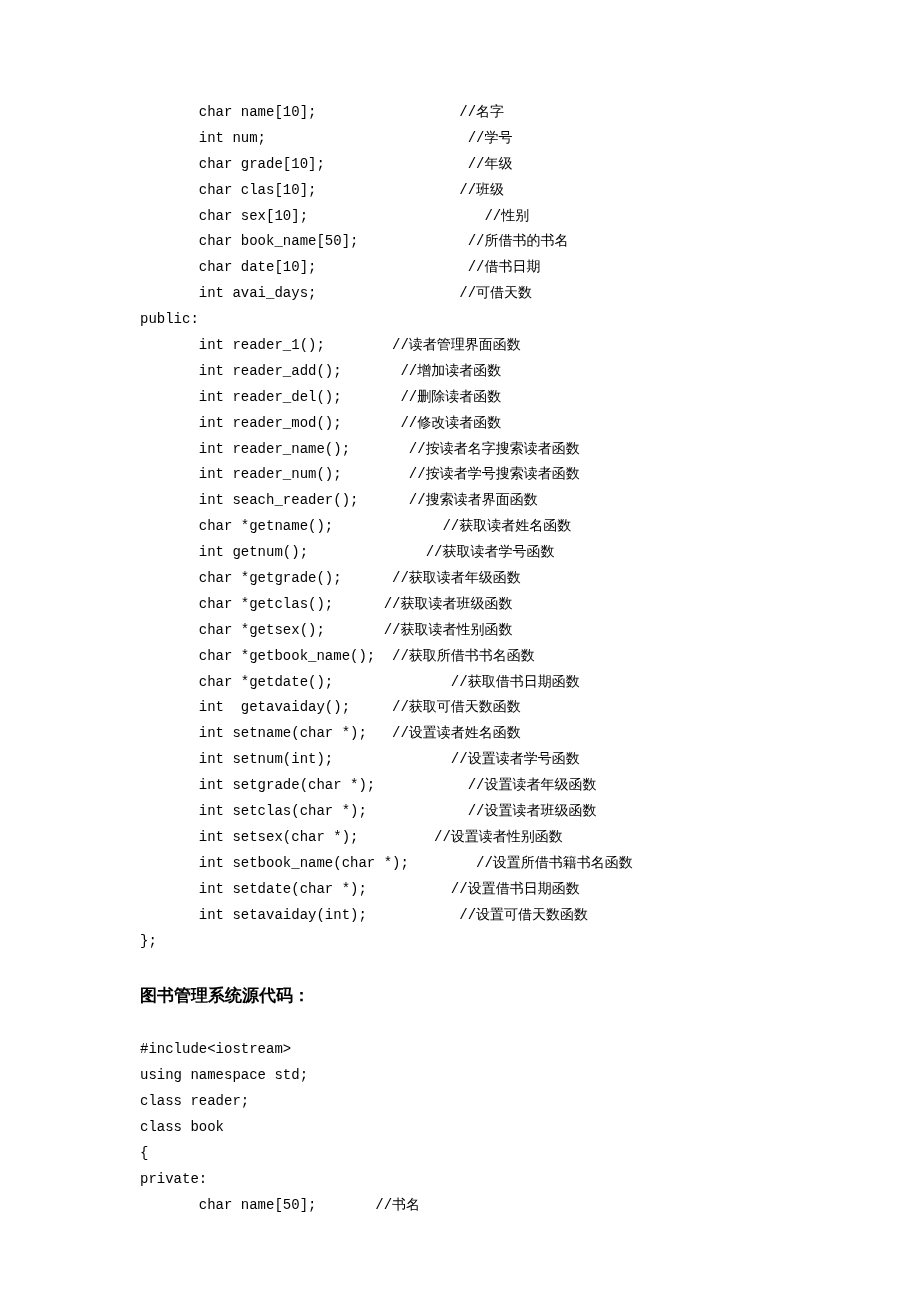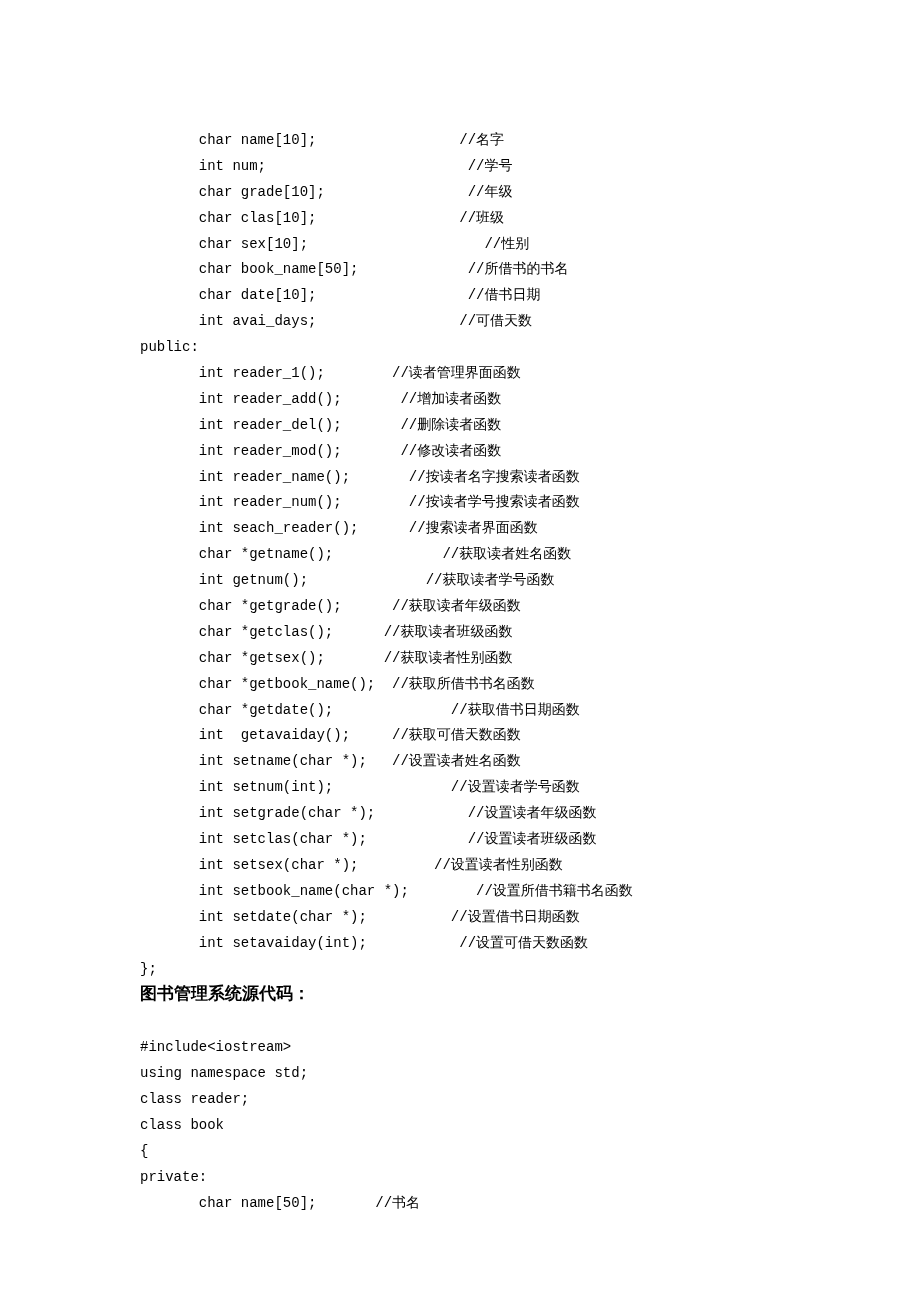--- a/index.html
+++ b/index.html
@@ -8,27 +8,27 @@
     padding: 100px 140px 100px 140px;
     width: 920px;
     box-sizing: border-box;
   }
   .code {
     font-family: "Courier New", monospace;
     font-size: 14px;
     line-height: 1.85;
     white-space: pre;
     color: #000;
-    margin-top: 28px;
   }
   .heading {
     font-family: "SimSun", "Songti SC", serif;
     font-size: 17px;
     font-weight: bold;
     color: #000;
+    margin-top: 30px;
     margin-bottom: 30px;
   }
 </style>
 </head>
 <body>
 
 <div class="code" id="block1">       char name[10];                 //名字
        int num;                        //学号
        char grade[10];                 //年级
        char clas[10];                 //班级

